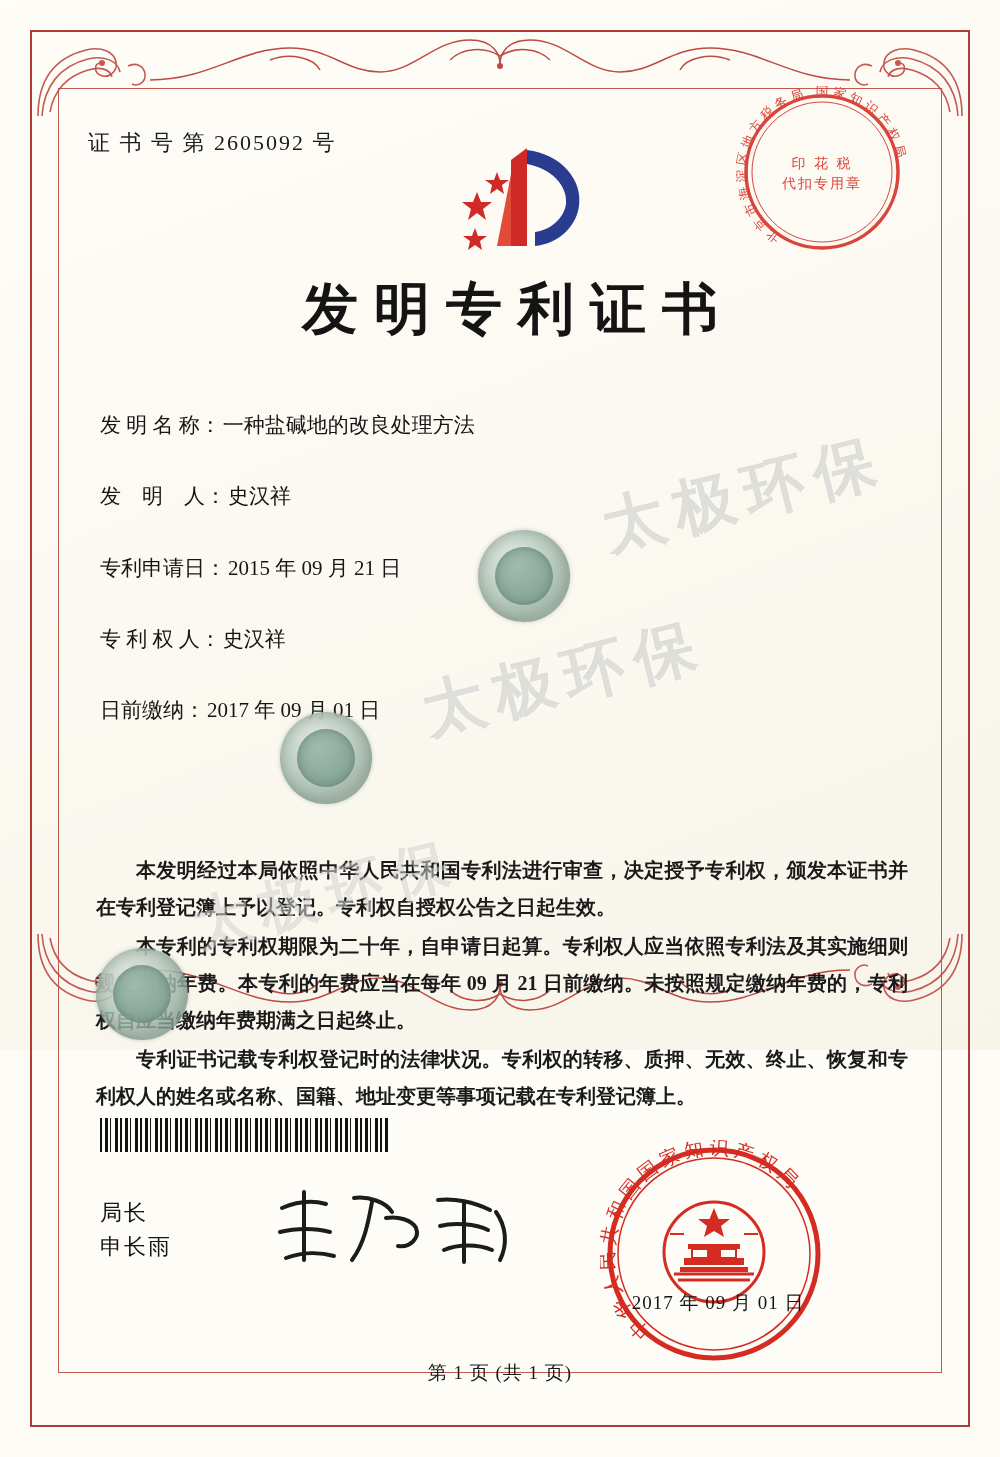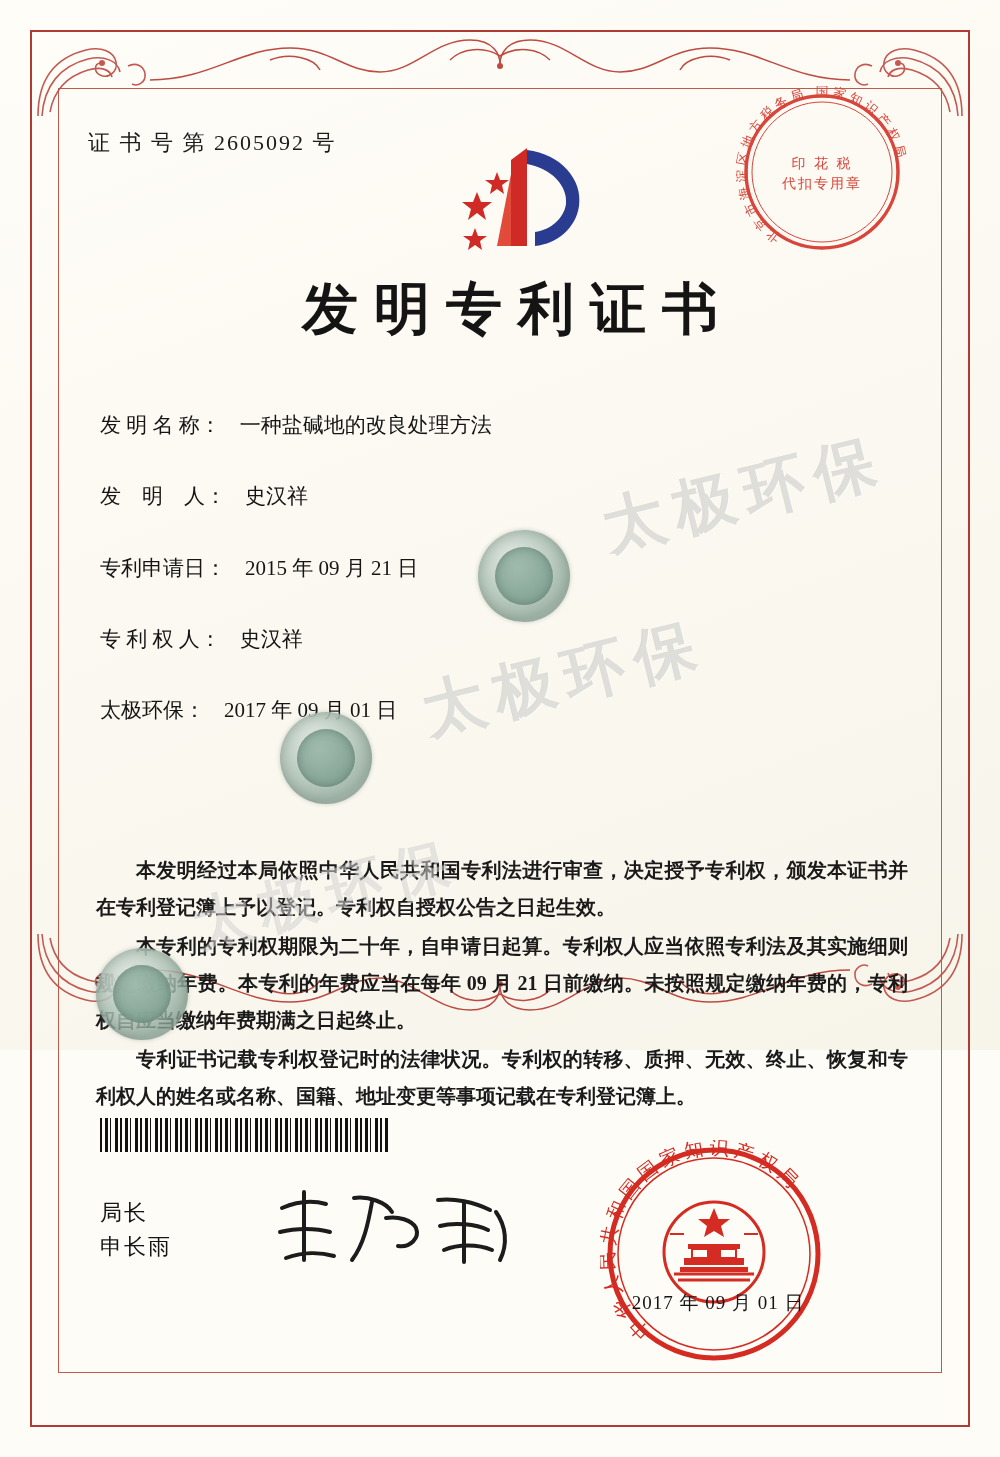--- a/index.html
+++ b/index.html
@@ -105,21 +105,20 @@
     left: 100px; top: 412px;
     width: 800px;
   }
   .field-row {
     display: flex;
     align-items: flex-start;
     margin-bottom: 44px;
     font-size: 21px;
     color: #151515;
     line-height: 1.3;
-    gap: 17px;
   }
   .field-label {
     white-space: pre;
     color: #151515;
   }
   .field-value {
     color: #151515;
     margin-left: 2px;
   }
 
@@ -337,21 +336,21 @@
     </div>
     <div class="field-row">
       <span class="field-label">专利申请日：</span>
       <span class="field-value">2015 年 09 月 21 日</span>
     </div>
     <div class="field-row">
       <span class="field-label">专 利 权 人：</span>
       <span class="field-value">史汉祥</span>
     </div>
     <div class="field-row">
-      <span class="field-label">太极环保：</span>
+      <span class="field-label">日前缴纳：</span>
       <span class="field-value">2017 年 09 月 01 日</span>
     </div>
   </div>
 
   <div class="body-text">
     <p>本发明经过本局依照中华人民共和国专利法进行审查，决定授予专利权，颁发本证书并在专利登记簿上予以登记。专利权自授权公告之日起生效。</p>
     <p>本专利的专利权期限为二十年，自申请日起算。专利权人应当依照专利法及其实施细则规定缴纳年费。本专利的年费应当在每年 09 月 21 日前缴纳。未按照规定缴纳年费的，专利权自应当缴纳年费期满之日起终止。</p>
     <p>专利证书记载专利权登记时的法律状况。专利权的转移、质押、无效、终止、恢复和专利权人的姓名或名称、国籍、地址变更等事项记载在专利登记簿上。</p>
   </div>
 
@@ -413,20 +412,21 @@
       <circle cx="86" cy="86" r="76" fill="none" stroke="#d8453b" stroke-width="3.5"></circle>
       <circle cx="86" cy="86" r="70" fill="none" stroke="#d8453b" stroke-width="1"></circle>
       <text font-size="13" fill="#d8453b" font-family="'DejaVu Sans', sans-serif" letter-spacing="3.5">
         <textPath href="#taxArcTop" startOffset="9%">北京市海淀区地方税务局 国家知识产权局</textPath>
       </text>
       <text x="86" y="82" text-anchor="middle" font-size="14" fill="#d8453b" font-family="'DejaVu Sans', sans-serif" letter-spacing="2">印 花 税</text>
       <text x="86" y="102" text-anchor="middle" font-size="14" fill="#d8453b" font-family="'DejaVu Sans', sans-serif" letter-spacing="2">代扣专用章</text>
     </svg>
   </div>
 
+  <div class="page-footer">第 1 页 (共 1 页)</div>
 
   <div class="watermark wm1">太极环保</div>
   <div class="watermark wm2">太极环保</div>
   <div class="watermark wm3">太极环保</div>
 
   <div class="disc d1">
       <div class="inner"></div>
     </div>
   <div class="disc d2">
       <div class="inner"></div>

